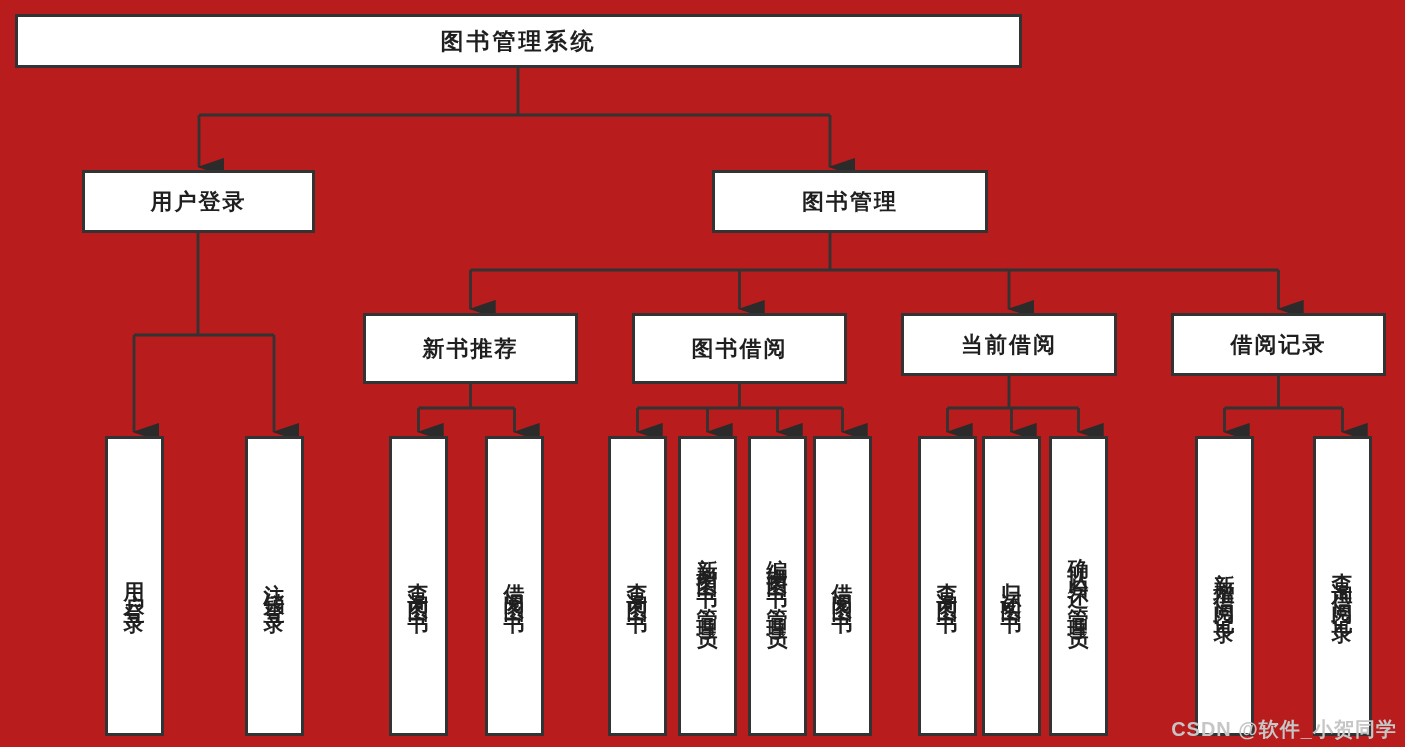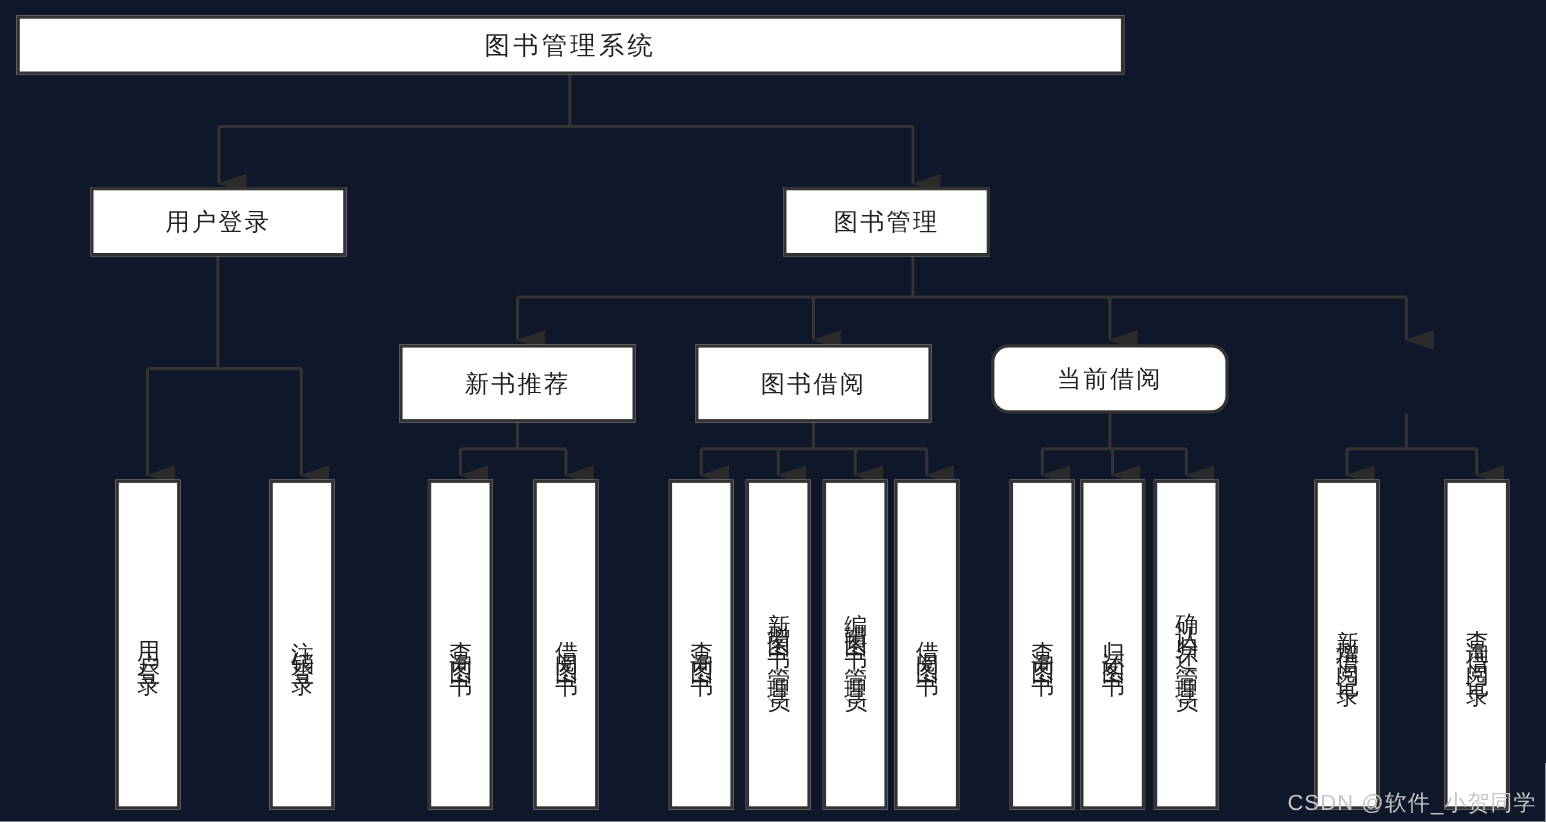--- a/index.html
+++ b/index.html
@@ -1,22 +1,23 @@
 <!DOCTYPE html>
 <html><head>
 <meta charset="utf-8">
 <style>
   html, body { margin: 0; padding: 0; background: #ffffff; }
   #canvas {
     position: relative;
     width: 1405px;
     height: 747px;
-    background: #0f172a;
+    background: #b91c1c;
     font-family: "Liberation Sans", sans-serif;
     overflow: hidden;
+    font-weight: bold;
   }
   #wires {
     position: absolute;
     left: 0; top: 0;
     width: 1405px; height: 747px;
     z-index: 0;
   }
   .node {
     position: absolute;
     background: #ffffff;
@@ -102,25 +103,26 @@
 
       <path d="M1278.5 376 V408 M1224.5 408 H1342.5"></path>
       <line x1="1224.5" y1="408" x2="1224.5" y2="432" marker-end="url(#arrow)"></line>
       <line x1="1342.5" y1="408" x2="1342.5" y2="432" marker-end="url(#arrow)"></line>
     </g>
   </svg>
 
   <div class="node hnode root" style="left:15px; top:14px; width:1007px; height:54px;">图书管理系统</div>
 
   <div class="node hnode" style="left:82px; top:170px; width:233px; height:63px;">用户登录</div>
-  <div class="node hnode" style="left:712px; top:170px; width:188px; height:63px;">图书管理</div>
+  <div class="node hnode" style="left:712px; top:170px; width:276px; height:63px;">图书管理</div>
 
   <div class="node hnode" style="left:363px; top:313px; width:215px; height:71px;">新书推荐</div>
   <div class="node hnode" style="left:632px; top:313px; width:215px; height:71px;">图书借阅</div>
-  <div class="node hnode" style="left:901px; top:313px; width:216px; height:63px;border-radius:16px;">当前借阅</div>
+  <div class="node hnode" style="left:901px; top:313px; width:216px; height:63px;">当前借阅</div>
+  <div class="node hnode" style="left:1171px; top:313px; width:215px; height:63px;">借阅记录</div>
 
   <div class="node vnode" style="left:105px;">用户登录</div>
   <div class="node vnode" style="left:245px;">注销登录</div>
 
   <div class="node vnode" style="left:389px;">查询图书</div>
   <div class="node vnode" style="left:485px;">借阅图书</div>
 
   <div class="node vnode" style="left:608px;">查询图书</div>
   <div class="node vnode" style="left:678px;">新增图书（管理员）</div>
   <div class="node vnode" style="left:748px;">编辑图书（管理员）</div>

